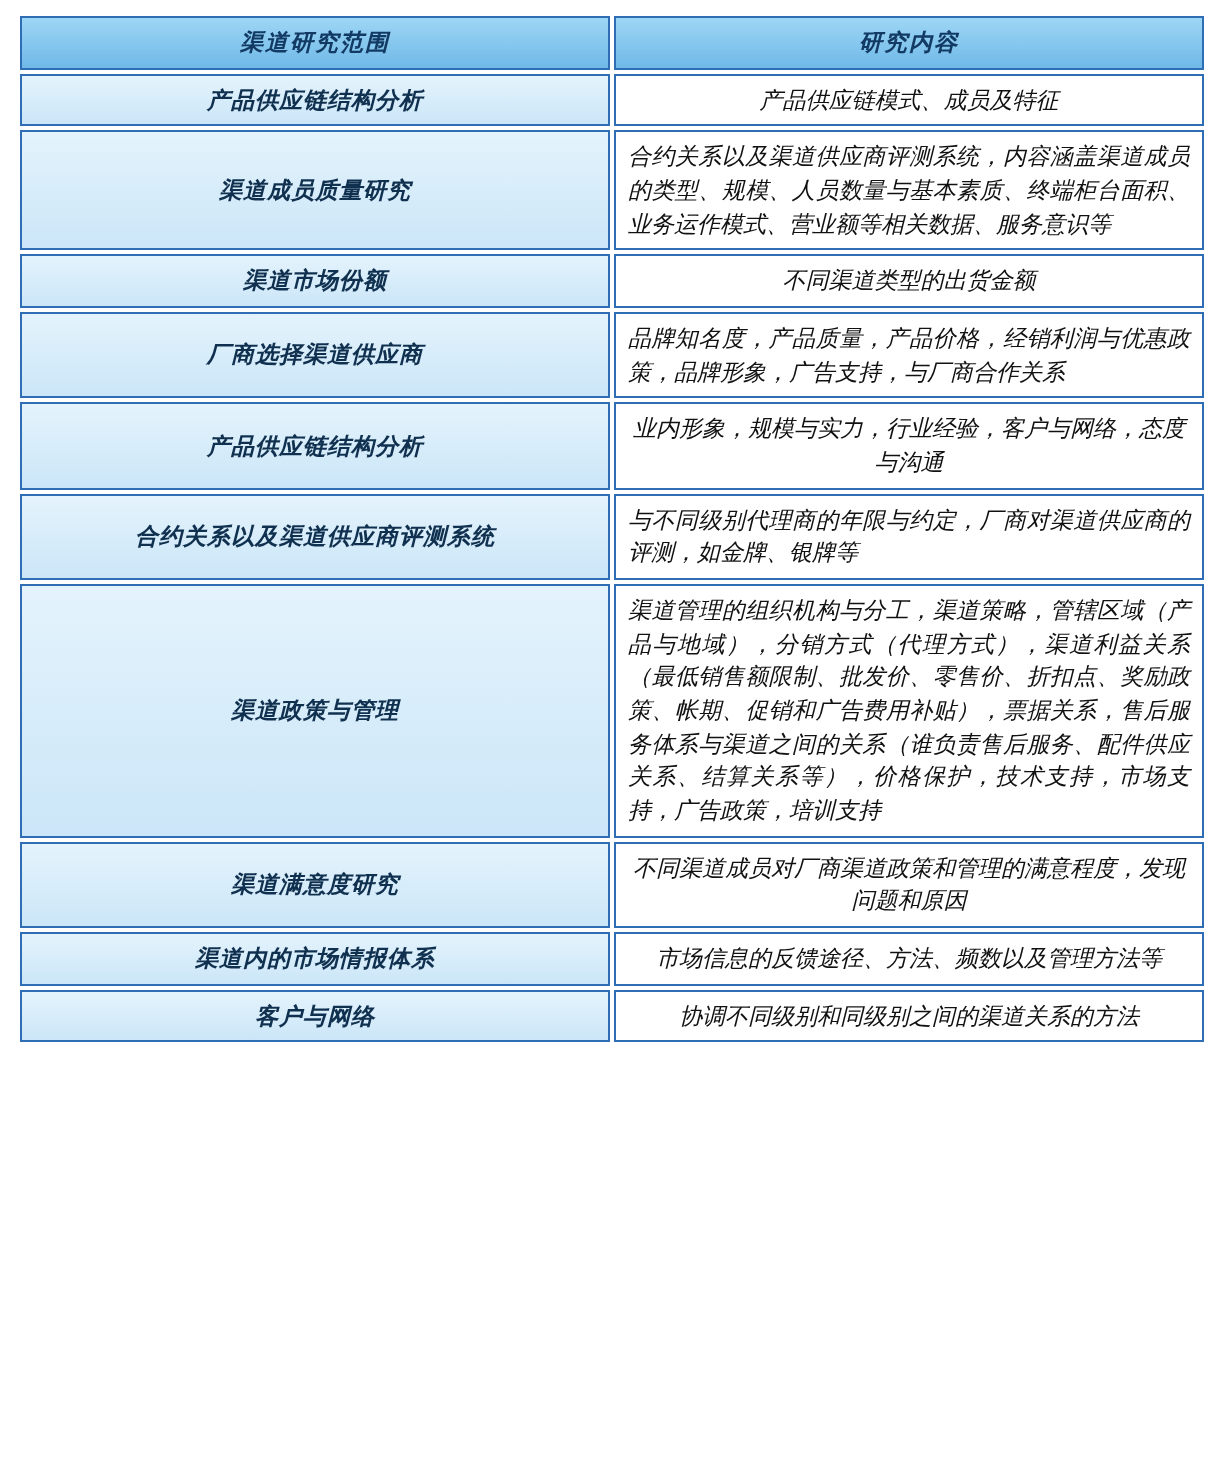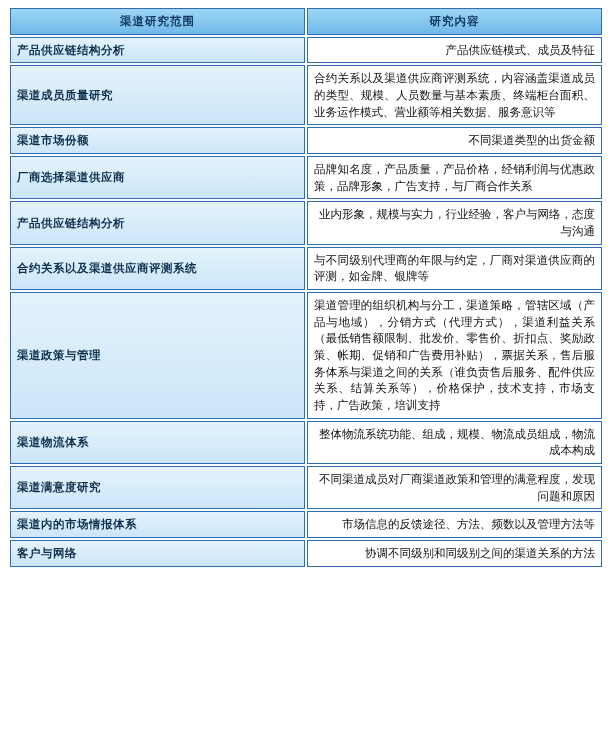--- a/index.html
+++ b/index.html
@@ -15,20 +15,21 @@
   .table-wrap {
     padding: 6px 8px 0 8px;
     box-sizing: border-box;
     width: 612px;
   }
   table.research-table {
     border-collapse: separate;
     border-spacing: 2px;
     width: 596px;
     table-layout: fixed;
+    font-style: italic;
   }
   table.research-table th,
   table.research-table td {
     border: 1px solid #2f6db5;
     padding: 4px 6px;
     font-size: 11.5px;
     line-height: 1.45;
     vertical-align: middle;
   }
   th.head-cell {
@@ -40,27 +41,27 @@
     font-size: 13px;
     letter-spacing: 1px;
     padding: 6px 4px;
   }
   td.scope-cell {
     width: 146px;
     background: #d7ecfa;
     background: linear-gradient(#e4f3fc, #cbe6f8);
     color: #10304f;
     font-weight: bold;
-    text-align: left;
+    text-align: center;
     letter-spacing: 0.5px;
   }
   td.content-cell {
     background: #ffffff;
     color: #111111;
-    text-align: right;
+    text-align: center;
   }
   td.content-cell.justify {
     text-align: justify;
     text-justify: inter-ideograph;
     text-align-last: left;
   }
 </style>
 </head>
 <body>
 
@@ -95,24 +96,20 @@
         </tr>
         <tr>
           <td class="scope-cell">合约关系以及渠道供应商评测系统</td>
           <td class="content-cell justify">与不同级别代理商的年限与约定，厂商对渠道供应商的评测，如金牌、银牌等</td>
         </tr>
         <tr>
           <td class="scope-cell">渠道政策与管理</td>
           <td class="content-cell justify">渠道管理的组织机构与分工，渠道策略，管辖区域（产品与地域），分销方式（代理方式），渠道利益关系（最低销售额限制、批发价、零售价、折扣点、奖励政策、帐期、促销和广告费用补贴），票据关系，售后服务体系与渠道之间的关系（谁负责售后服务、配件供应关系、结算关系等），价格保护，技术支持，市场支持，广告政策，培训支持</td>
         </tr>
         <tr>
-          <td class="scope-cell">渠道物流体系</td>
-          <td class="content-cell">整体物流系统功能、组成，规模、物流成员组成，物流成本构成</td>
-        </tr>
-        <tr>
           <td class="scope-cell">渠道满意度研究</td>
           <td class="content-cell">不同渠道成员对厂商渠道政策和管理的满意程度，发现问题和原因</td>
         </tr>
         <tr>
           <td class="scope-cell">渠道内的市场情报体系</td>
           <td class="content-cell">市场信息的反馈途径、方法、频数以及管理方法等</td>
         </tr>
         <tr>
           <td class="scope-cell">客户与网络</td>
           <td class="content-cell">协调不同级别和同级别之间的渠道关系的方法</td>

